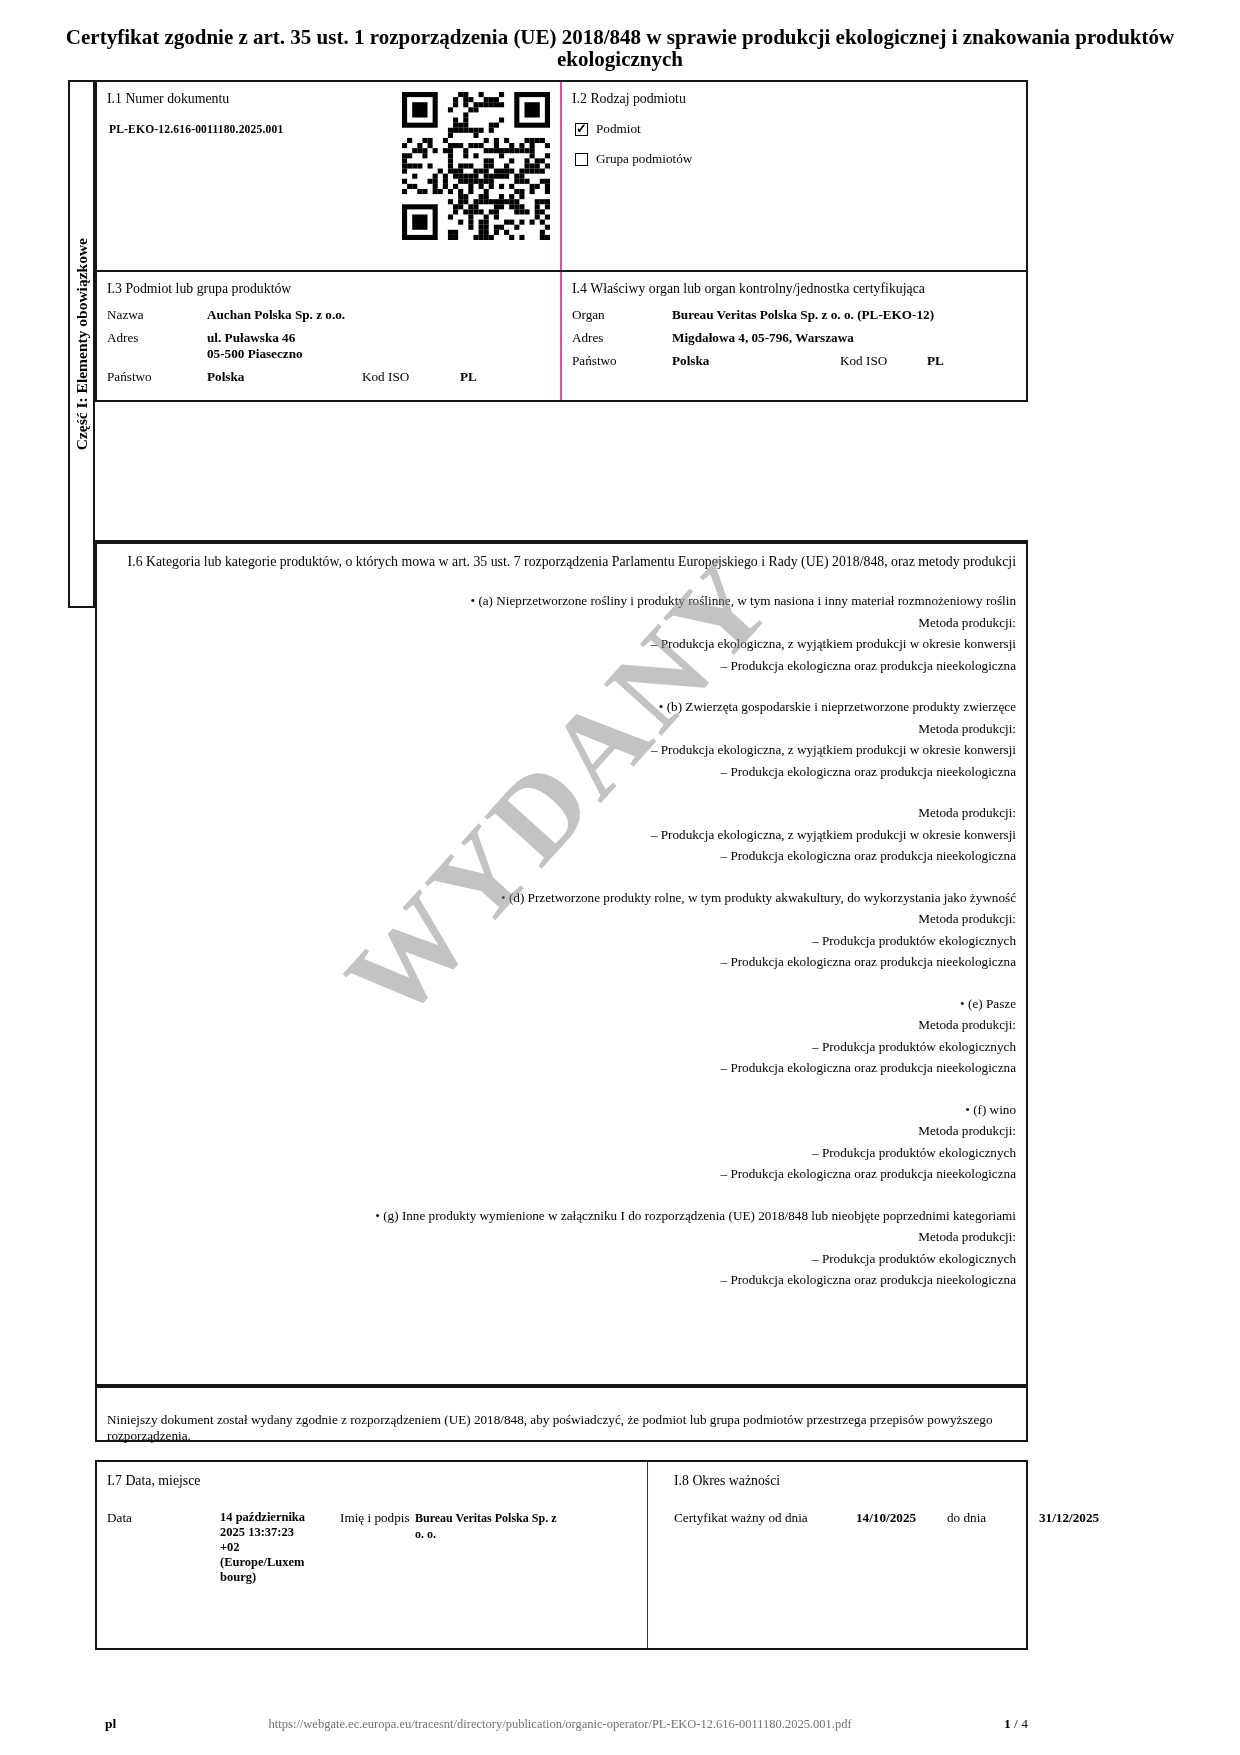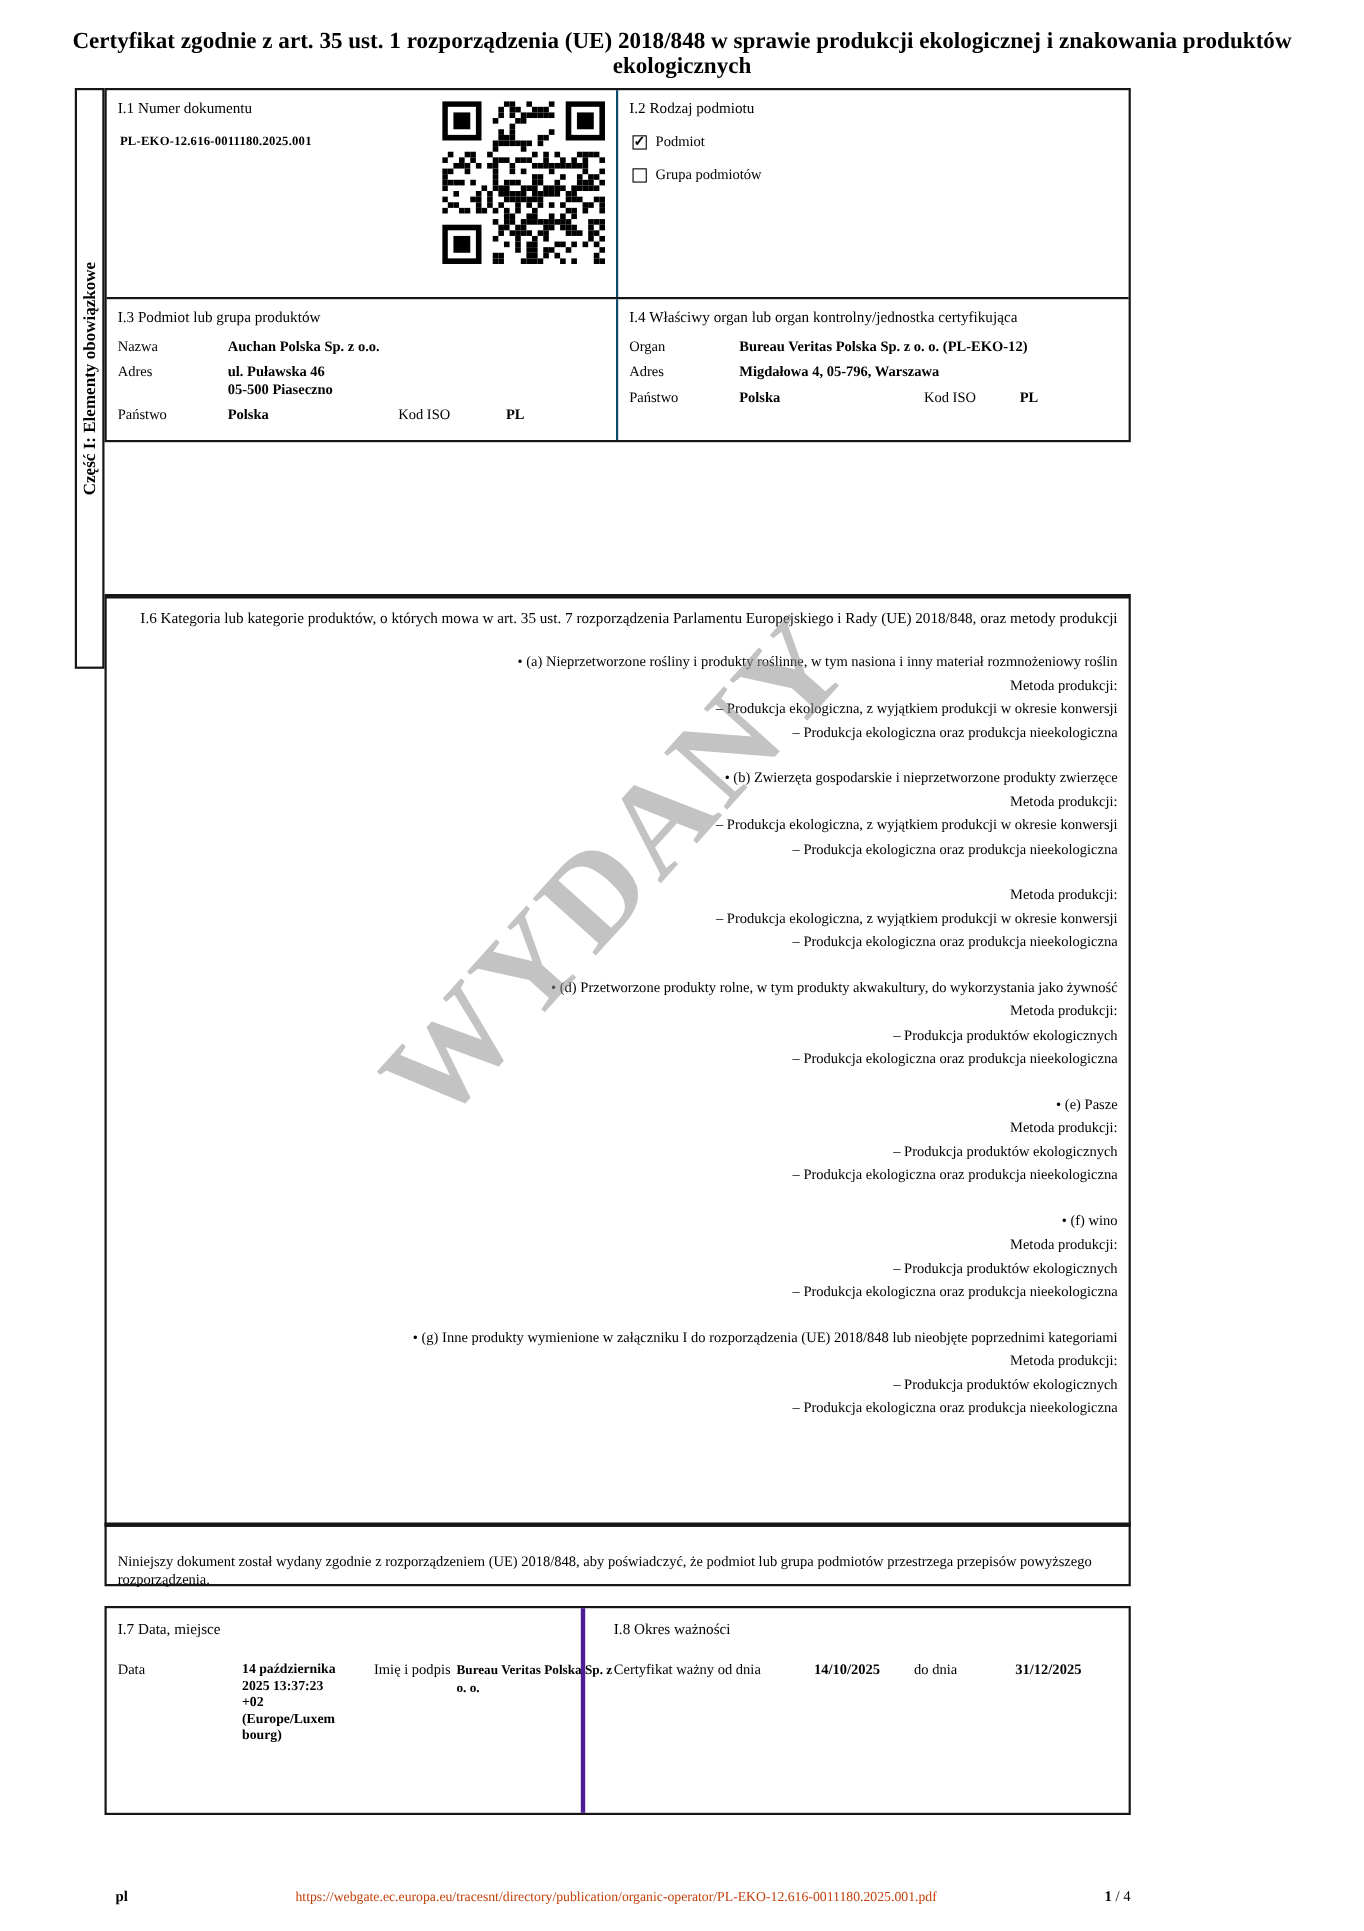--- a/index.html
+++ b/index.html
@@ -14,21 +14,21 @@
               border: 2px solid #161616; display: flex; align-items: center; justify-content: center; background:#fff; }
   .part-box span { writing-mode: vertical-rl; transform: rotate(180deg); white-space: nowrap;
                    font-weight: bold; font-size: 15.5px; }
 
   .box { position: absolute; left: 95px; width: 933px; border: 2px solid #161616; background: transparent; font-size: 13.2px; }
   .thick-top { border-top: 4px solid #161616; }
 
   .box-a { top: 80px; height: 322px; padding: 0; display: flex; flex-direction: column; }
   .row-1 { height: 197px; border-bottom: 2px solid #161616; display: flex; }
   .row-2 { flex: 1; display: flex; }
-  .cell-l { width: 465px; flex: none; border-right: 2px solid #0c4a6e; padding: 8px 10px; position: relative; }
+  .cell-l { width: 465px; flex: none; border-right: 2px solid #ec4899; padding: 8px 10px; position: relative; }
   .cell-r { flex: 1; padding: 8px 10px; position: relative; }
 
   .sec-header { font-size: 13.8px; line-height: 17px; }
 
   .doc-number { margin-top: 16px; margin-left: 2px; font-weight: bold; font-size: 11.5px; letter-spacing: 0.2px; }
 
   .qr { position: absolute; top: 10px; right: 10px; width: 148px; height: 148px; }
   .qr svg { width: 148px; height: 148px; fill: #000; }
 
   .i2-option { display: flex; align-items: center; margin-top: 14px; margin-left: 3px; line-height: 16px; }
@@ -54,42 +54,42 @@
   .cat-block { margin-top: 20px; }
   .cat-name { padding-left: 10px; text-indent: -10px; line-height: 21.5px; }
   .cat-name::before { content: "• "; }
   .method-label { margin-left: 36px; line-height: 21.5px; }
   .method-item { margin-left: 46px; line-height: 21.5px; }
   .method-item::before { content: "– "; }
 
   .box-d { top: 1384px; height: 58px; padding: 24px 10px 8px 10px; line-height: 16px; }
 
   .box-e { top: 1460px; height: 190px; padding: 0; display: flex; }
-  .cell-e-l { width: 435px; flex: none; border-right: 4px solid #4c1d95; padding: 10px 10px; }
+  .cell-e-l { width: 551px; flex: none; border-right: 1px solid #4c1d95; padding: 10px 10px; }
   .cell-e-r { flex: 1; padding: 10px 26px; }
   .i7-row { display: flex; margin-top: 21px; }
   .i7-date-label { width: 113px; flex: none; }
   .i7-date-val { width: 90px; flex: none; font-weight: bold; font-size: 12.5px; line-height: 15px; overflow-wrap: anywhere; }
   .i7-sign-label { width: 75px; flex: none; margin-left: 30px; line-height: 15px; }
   .i7-sign-val { width: 150px; flex: none; font-weight: bold; font-size: 12px; line-height: 16px; margin-left: 0px; }
   .i8-row { display: flex; margin-top: 21px; line-height: 16px; }
   .i8-from-label { width: 182px; flex: none; }
   .i8-from { width: 91px; flex: none; font-weight: bold; }
   .i8-to-label { width: 92px; flex: none; }
   .i8-to { font-weight: bold; }
 
   .watermark { position: absolute; left: 230px; top: 710px; width: 660px; height: 160px;
                display: flex; align-items: center; justify-content: center;
                transform: rotate(-48deg); pointer-events: none; z-index: 10;
                font-size: 118px; font-weight: bold; letter-spacing: 4px; color: rgba(145,145,145,0.55); }
 
   .footer { position: absolute; top: 1716px; left: 95px; width: 933px; display: flex;
             justify-content: space-between; align-items: baseline; font-size: 13.5px; }
   .footer-lang { font-weight: bold; padding-left: 10px; }
-  .footer-url { color: #c2410c; font-size: 12.5px; text-decoration: none; }
+  .footer-url { color: #737373; font-size: 12.5px; text-decoration: none; }
   .footer-page .pg-cur { font-weight: bold; }
 </style>
 </head>
 <body>
 
 <div class="page">
 
   <div class="doc-title">Certyfikat zgodnie z art. 35 ust. 1 rozporządzenia (UE) 2018/848 w sprawie produkcji ekologicznej i znakowania produktów ekologicznych</div>
 
   <div class="part-box">

